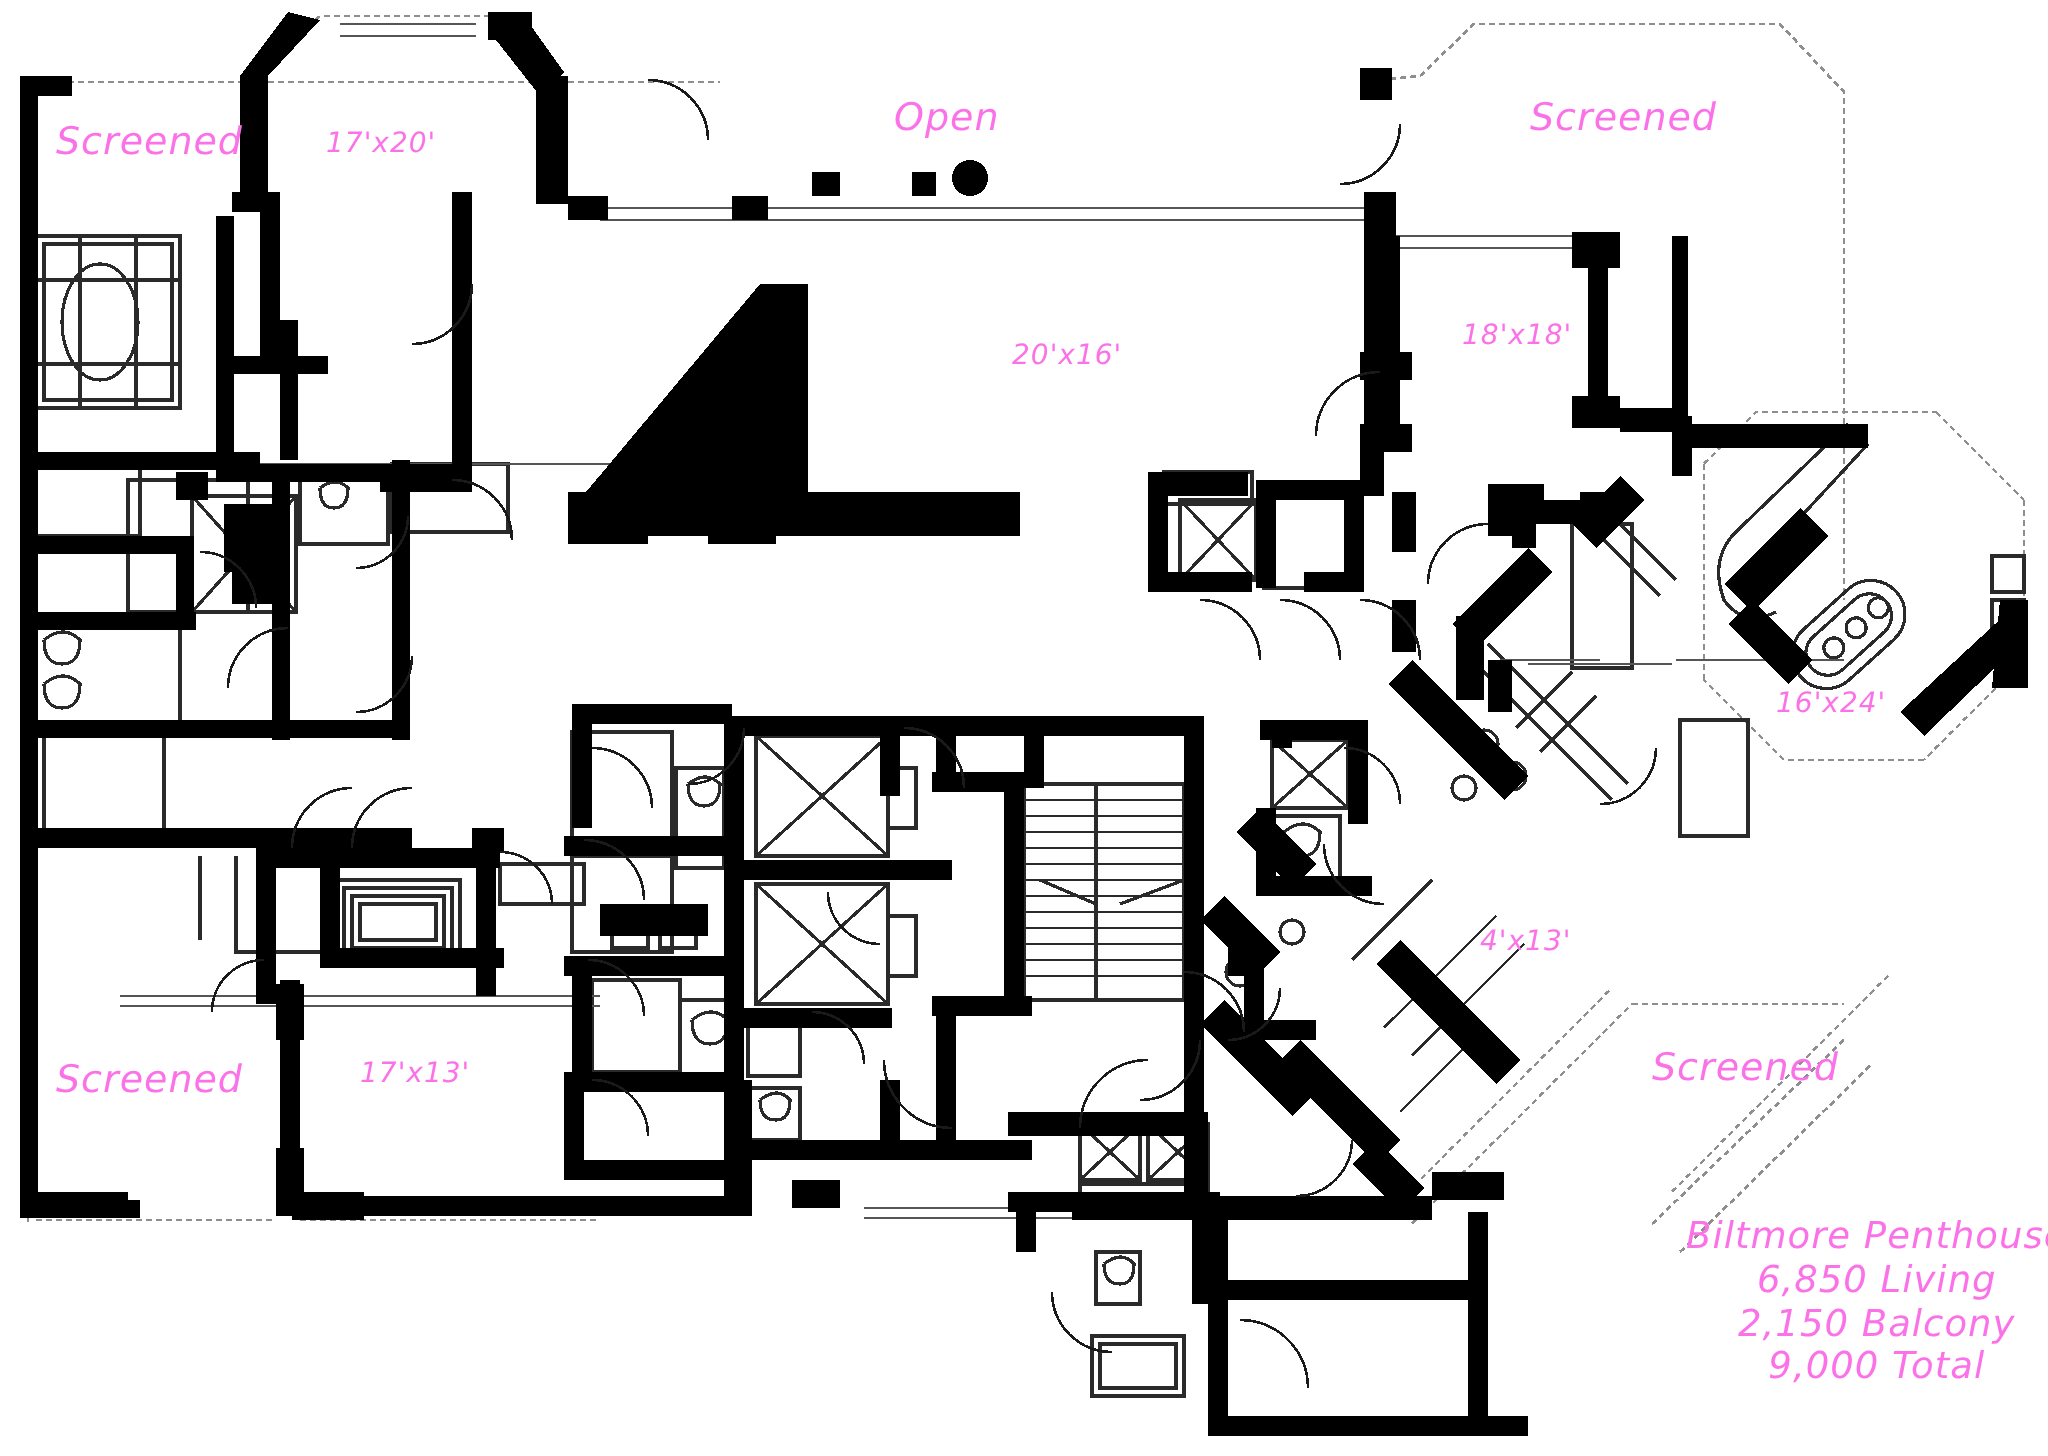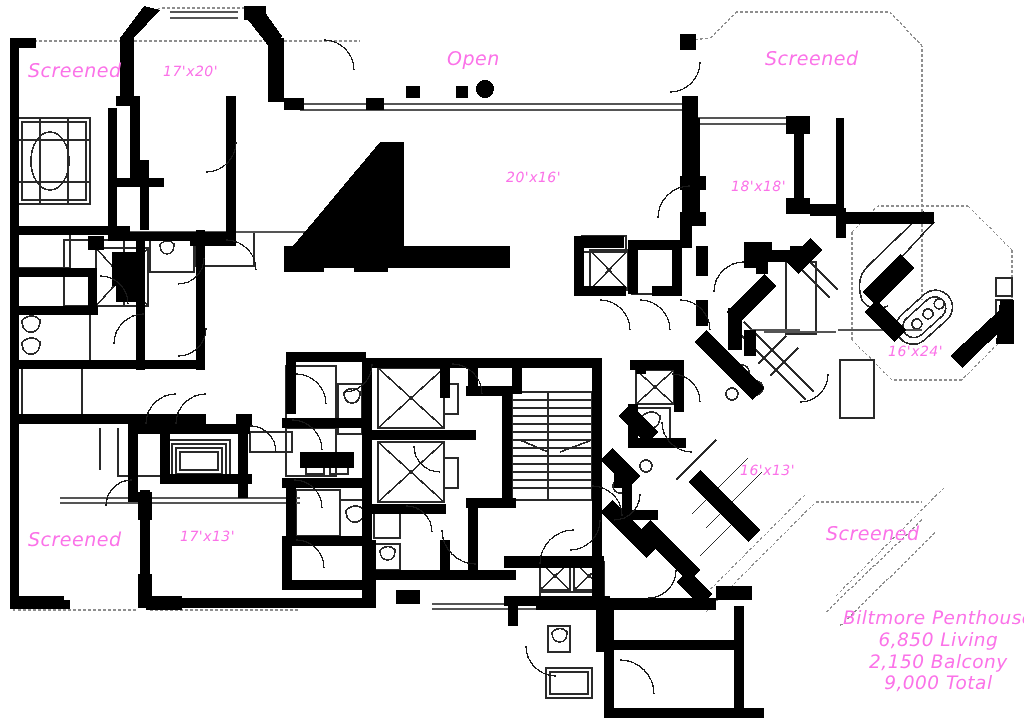--- a/index.html
+++ b/index.html
@@ -429,25 +429,25 @@
   <div class="lbl scr" style="left:28px;top:60px;">Screened</div>
 
   <div class="lbl sz" style="left:163px;top:64px;">17'x20'</div>
 
   <div class="lbl open" style="left:447px;top:48px;">Open</div>
 
   <div class="lbl scr" style="left:765px;top:48px;">Screened</div>
 
   <div class="lbl sz" style="left:506px;top:170px;">20'x16'</div>
 
-  <div class="lbl sz" style="left:731px;top:179px;">18'x18'</div>
+  <div class="lbl sz" style="left:731px;top:160px;">18'x18'</div>
 
   <div class="lbl sz" style="left:888px;top:344px;font-style:italic;">16'x24'</div>
 
-  <div class="lbl sz" style="left:740px;top:463px;">16'x13'</div>
+  <div class="lbl sz" style="left:740px;top:463px;">4'x13'</div>
 
   <div class="lbl scr" style="left:28px;top:529px;">Screened</div>
 
   <div class="lbl sz" style="left:180px;top:529px;">17'x13'</div>
 
   <div class="lbl scr" style="left:826px;top:523px;">Screened</div>
 
   <div style="position:absolute;left:843px;top:608px;text-align:center;">
     <div class="lbl blk" style="position:static;">Biltmore Penthouse</div>
     <div class="lbl blk" style="position:static;">6,850 Living</div>

